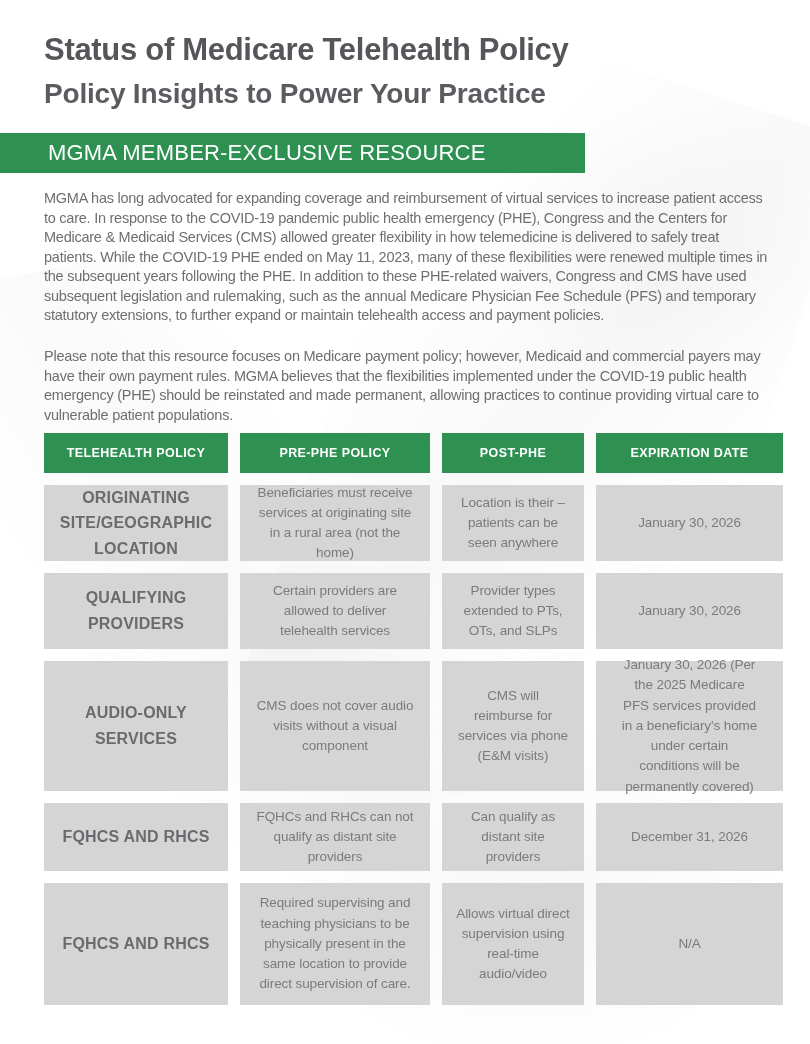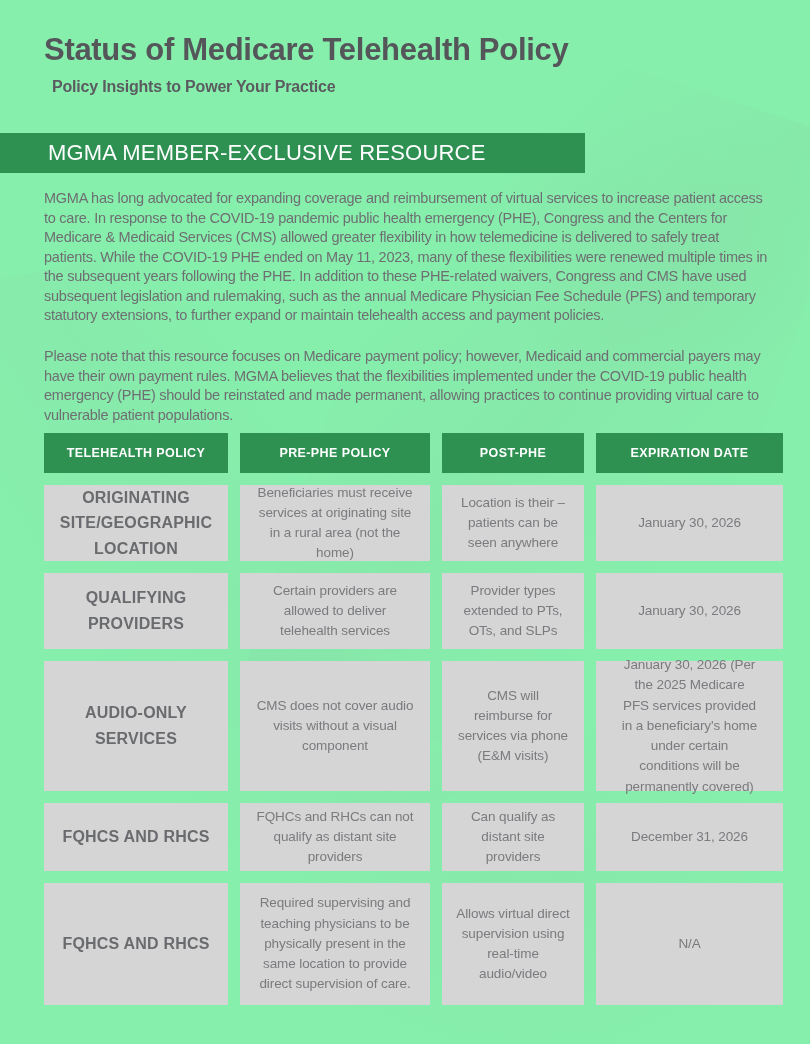--- a/index.html
+++ b/index.html
@@ -2,21 +2,21 @@
 <html><head>
 <meta charset="utf-8">
 <style>
   * { margin: 0; padding: 0; box-sizing: border-box; }
   html, body { background: #e9e9e9; }
   .page {
     position: relative;
     width: 810px;
     height: 1044px;
     margin: 0 auto;
-    background: #86efac;
+    background: #ffffff;
     overflow: hidden;
     font-family: "Liberation Sans", sans-serif;
   }
   
   .bg-streak {
     position: absolute;
     pointer-events: none;
   }
   .bg-streak.s1 {
     left: 340px; top: 60px; width: 420px; height: 700px;
@@ -41,23 +41,23 @@
     position: absolute;
     left: 44px; top: 32px;
     width: 740px;
     font-size: 31px;
     font-weight: bold;
     letter-spacing: -0.3px;
     color: #55565a;
   }
   .page-subtitle {
     position: absolute;
-    left: 52px; top: 78px;
+    left: 44px; top: 78px;
     width: 740px;
-    font-size: 16px;
+    font-size: 28px;
     font-weight: bold;
     letter-spacing: -0.2px;
     color: #5b5c60;
   }
   .banner {
     position: absolute;
     left: 0; top: 133px;
     width: 585px; height: 40px;
     background: #2e9152;
     display: flex;

